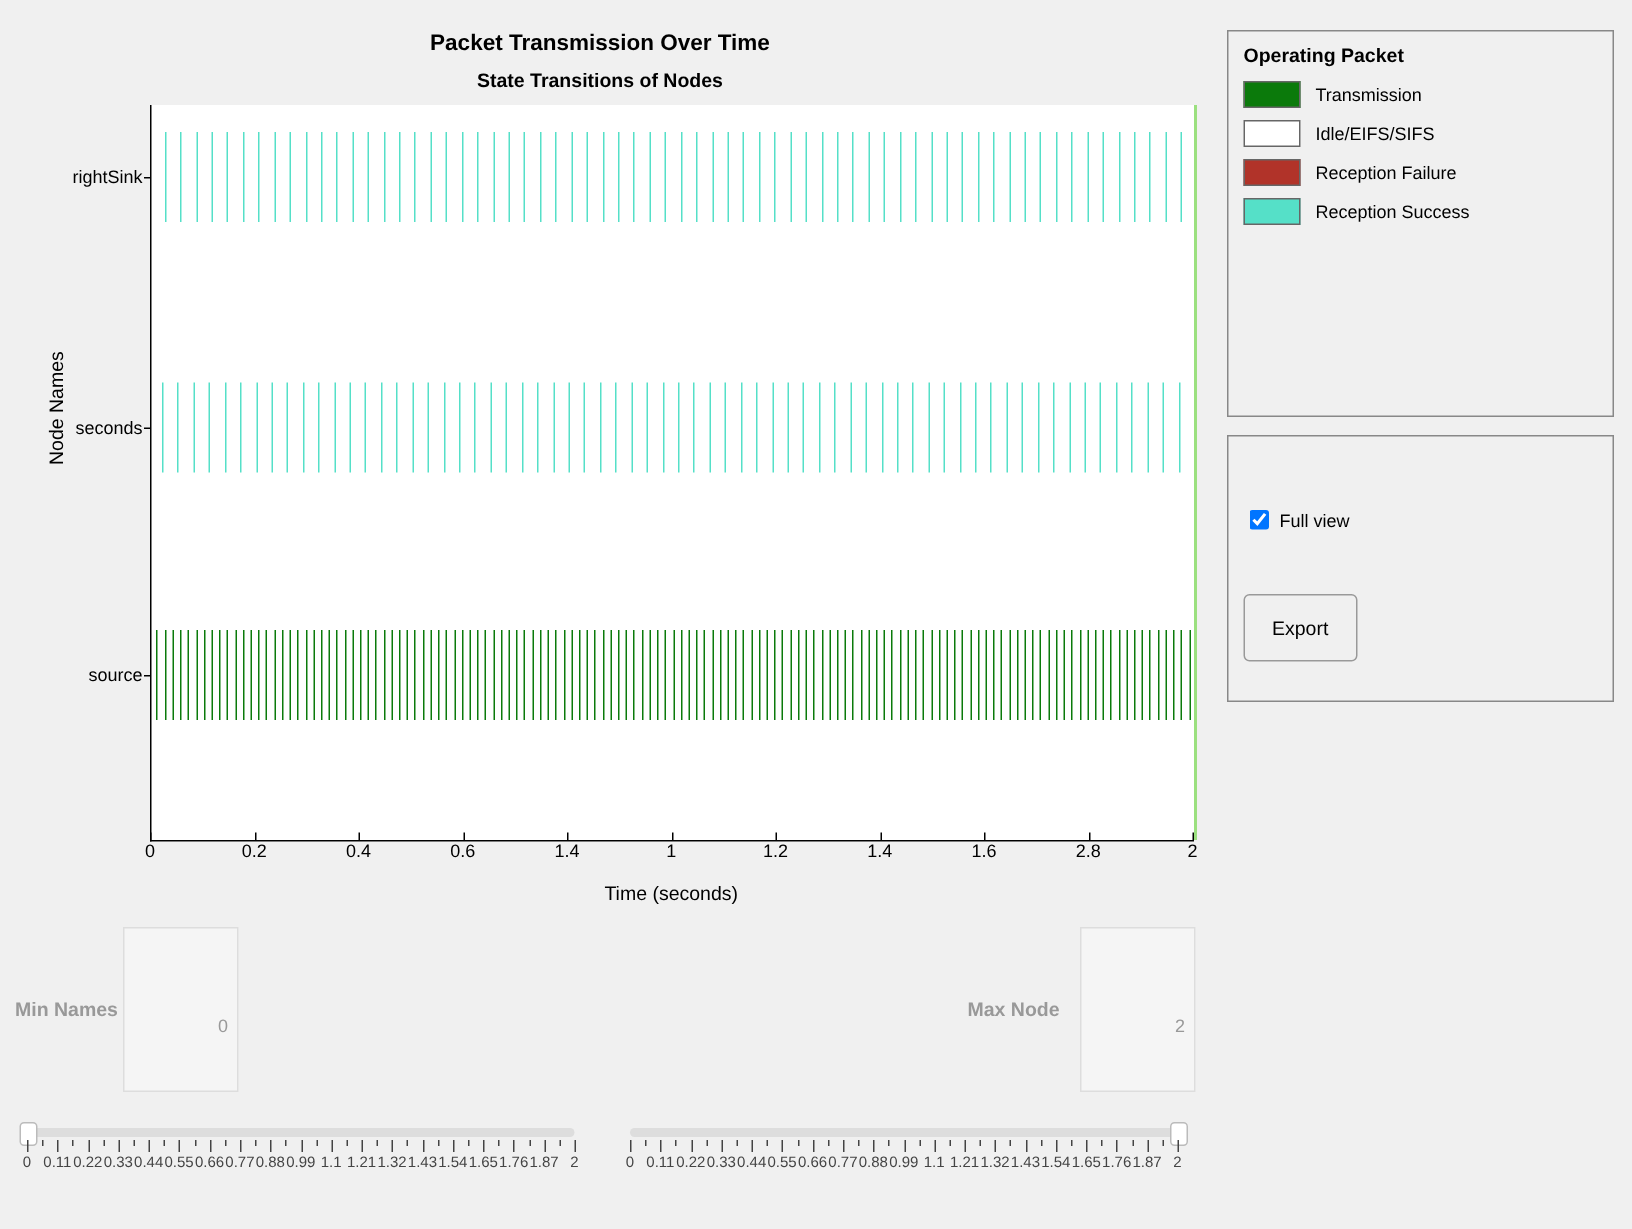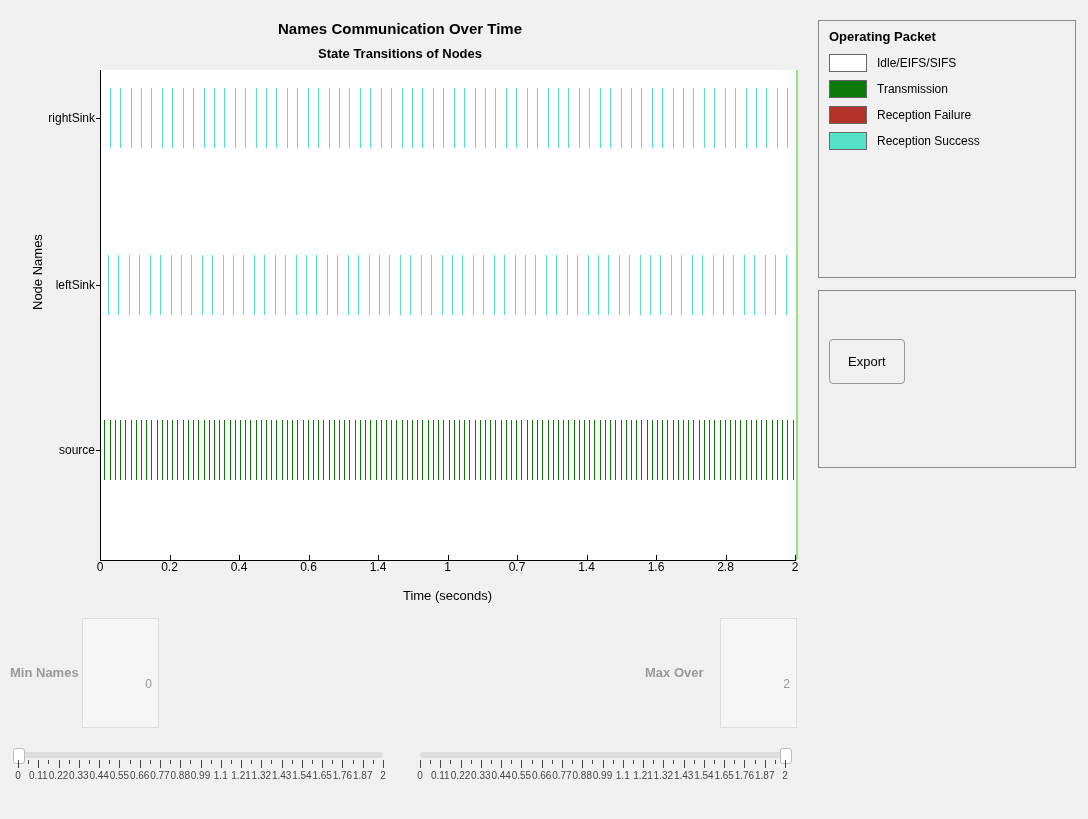--- a/index.html
+++ b/index.html
@@ -33,21 +33,21 @@
   .slider-thumb{position:absolute;top:-4px;width:10px;height:14px;background:#fff;border:1px solid #bbb;border-radius:3px}
   .slider-ticks{position:absolute;top:8px;left:10px;right:10px;height:30px}
   .stick{position:absolute;top:0;width:1px;background:#444}
   .stick.major{height:8px}
   .stick.minor{height:4px}
   .slab{position:absolute;top:10px;transform:translateX(-50%);font-size:10px;color:#444;white-space:nowrap}
 </style>
 </head>
 <body>
 
-<div class="title" style="top:20px;font-size:15px">Names Communication Over Time</div>
+<div class="title" style="top:20px;font-size:15px">Packet Transmission Over Time</div>
 <div class="title" style="top:46px;font-size:13px">State Transitions of Nodes</div>
 
 <div class="ylabel">Node Names</div>
 
 <div class="chart-area">
   <div class="green-edge"></div>
   <div id="rows">
       <div class="row" style="top: 18px;">
         <div class="vline" style="left: 8.6875px; background: rgb(85, 224, 200);"></div>
         <div class="vline" style="left: 19.1125px; background: rgb(85, 224, 200);"></div>
@@ -331,70 +331,74 @@
     <div class="xtick" style="left: 169.5px;">0.2</div>
     <div class="xtickmark" style="left: 239px;"></div>
     <div class="xtick" style="left: 239px;">0.4</div>
     <div class="xtickmark" style="left: 308.5px;"></div>
     <div class="xtick" style="left: 308.5px;">0.6</div>
     <div class="xtickmark" style="left: 378px;"></div>
     <div class="xtick" style="left: 378px;">1.4</div>
     <div class="xtickmark" style="left: 447.5px;"></div>
     <div class="xtick" style="left: 447.5px;">1</div>
     <div class="xtickmark" style="left: 517px;"></div>
-    <div class="xtick" style="left: 517px;">0.7</div>
+    <div class="xtick" style="left: 517px;">1.2</div>
     <div class="xtickmark" style="left: 586.5px;"></div>
     <div class="xtick" style="left: 586.5px; text-align: center;">1.4</div>
     <div class="xtickmark" style="left: 656px;"></div>
     <div class="xtick" style="left: 656px;">1.6</div>
     <div class="xtickmark" style="left: 725.5px;"></div>
     <div class="xtick" style="left: 725.5px;">2.8</div>
     <div class="xtickmark" style="left: 795px;"></div>
     <div class="xtick" style="left: 795px;">2</div>
   </div>
 <div id="yticks">
     <div class="ytick" style="top: 111px;">rightSink</div>
     <div class="ytickmark" style="top: 118px;"></div>
-    <div class="ytick" style="top: 278px;">leftSink</div>
+    <div class="ytick" style="top: 278px;">seconds</div>
     <div class="ytickmark" style="top: 285px;"></div>
     <div class="ytick" style="top: 443px;">source</div>
     <div class="ytickmark" style="top: 450px;"></div>
   </div>
 
 <div class="panel legend-panel">
   <div class="legend-title">Operating Packet</div>
   <div id="legend-items">
       <div class="legend-row">
+        <div class="swatch" style="background: rgb(11, 122, 11);"></div>
+        <span>Transmission</span>
+      </div>
+      <div class="legend-row">
         <div class="swatch" style="background: rgb(255, 255, 255);"></div>
         <span>Idle/EIFS/SIFS</span>
-      </div>
-      <div class="legend-row">
-        <div class="swatch" style="background: rgb(11, 122, 11);"></div>
-        <span>Transmission</span>
       </div>
       <div class="legend-row">
         <div class="swatch" style="background: rgb(177, 51, 41);"></div>
         <span>Reception Failure</span>
       </div>
       <div class="legend-row">
         <div class="swatch" style="background: rgb(85, 224, 200);"></div>
         <span>Reception Success</span>
       </div>
     </div>
 </div>
 
 <div class="panel ctrl-panel">
+  <label class="checkbox-row">
+    <input type="checkbox" id="fullview-cb" checked="" style="">
+    <span>Full view</span>
+  </label>
   <div class="export-btn">Export</div>
 </div>
 
 <div class="time-label" style="left:10px">Min Names</div>
 <div class="time-box" style="left:82px">
   <div class="time-box-val">0</div>
 </div>
-<div class="time-label" style="left:645px">Max Over</div>
+<div class="time-label" style="left:645px">Max Node</div>
 <div class="time-box" style="left:720px">
   <div class="time-box-val">2</div>
 </div>
 
 <div class="slider-wrap" style="left:8px">
   <div class="slider-track"></div>
   <div class="slider-thumb" id="thumb-min" style="left: 5px;"></div>
   <div class="slider-ticks" id="sticks-min">
       <div class="stick major" style="left: 0%;"></div>
       <div class="stick minor" style="left: 2.77778%;"></div>

